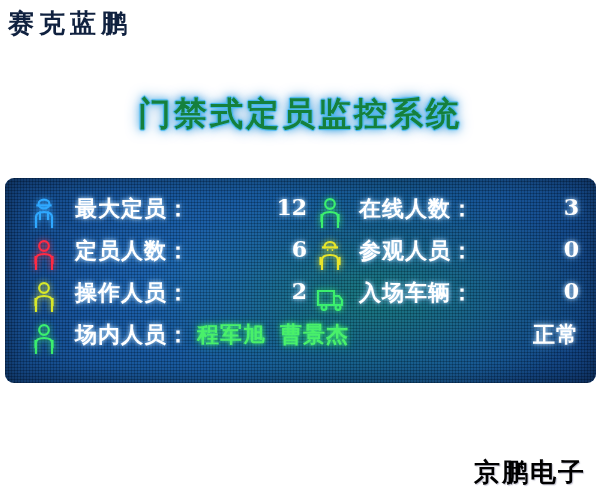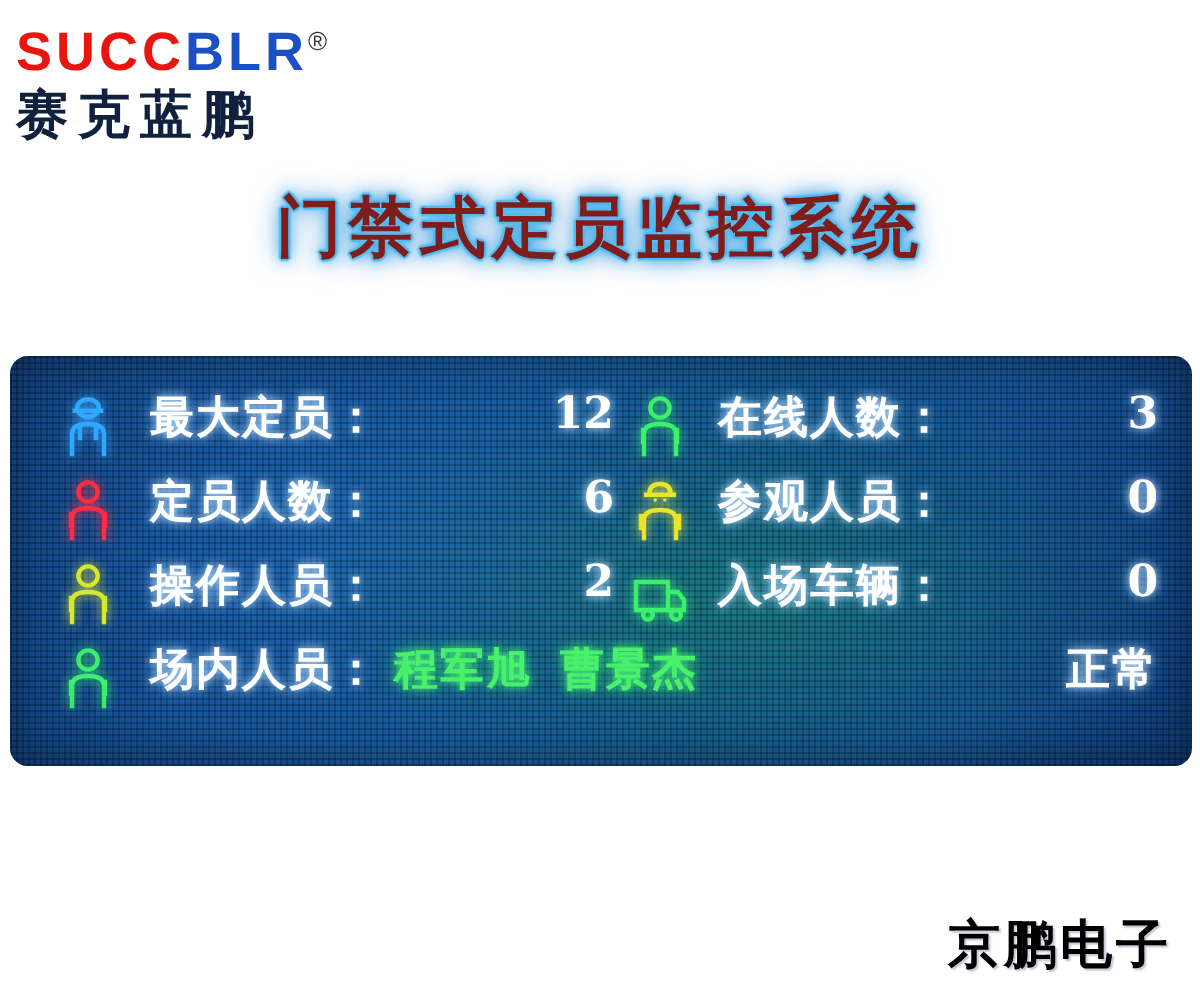--- a/index.html
+++ b/index.html
@@ -55,21 +55,21 @@
   #page-title {
     position: absolute;
     left: 0;
     top: 92px;
     width: 600px;
     text-align: center;
     font-family: "DejaVu Sans", sans-serif;
     font-weight: bold;
     font-size: 33px;
     letter-spacing: 3px;
-    color: #7f1d1d;
+    color: #15803d;
     text-shadow:
       0 0 2px #7fdcff,
       1px 0 1px #2fa8e8,
       -1px 0 1px #2fa8e8,
       0 1px 1px #2fa8e8,
       0 -1px 1px #2fa8e8,
       0 0 7px #29a9ee,
       0 0 14px #1b78c8;
     white-space: nowrap;
   }
@@ -209,21 +209,20 @@
     letter-spacing: 2px;
     color: #000000;
     text-shadow: 1px 1px 1px rgba(170,170,190,0.7);
     white-space: nowrap;
   }
 </style>
 </head>
 <body>
 
 <div id="brand-logo">
-  <div id="brand-wordmark"><span class="wm-red">SUCC</span><span class="wm-blue">BLR</span><span id="brand-reg">®</span></div>
   <div id="brand-subtitle">赛克蓝鹏</div>
 </div>
 
 <div id="page-title">门禁式定员监控系统</div>
 
 <div id="led-panel">
   <div id="led-inner"></div>
 
   <div id="led-grid">
 

